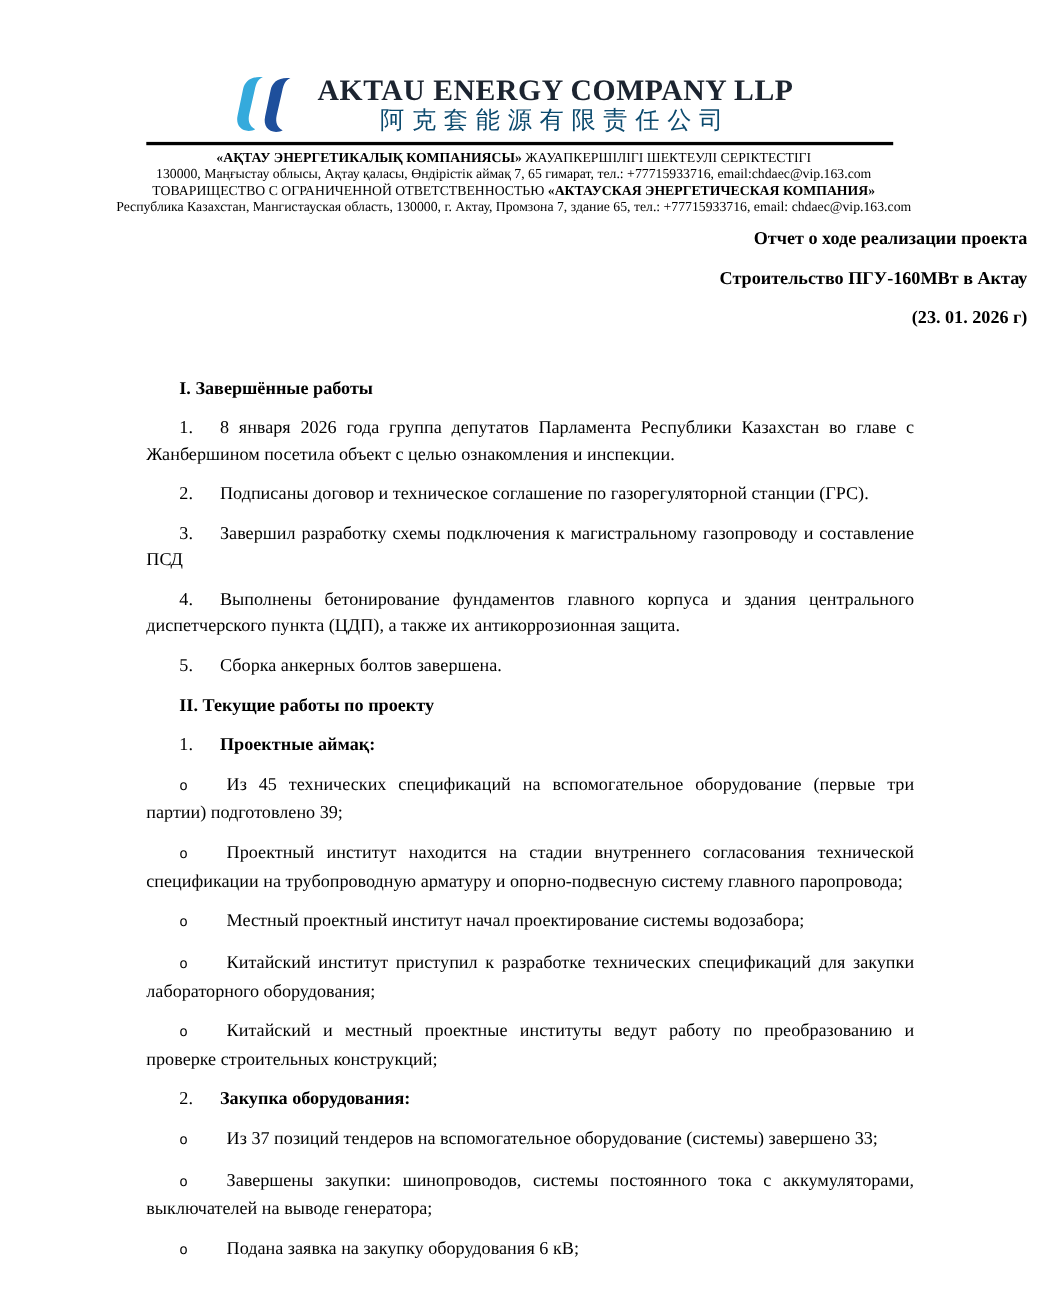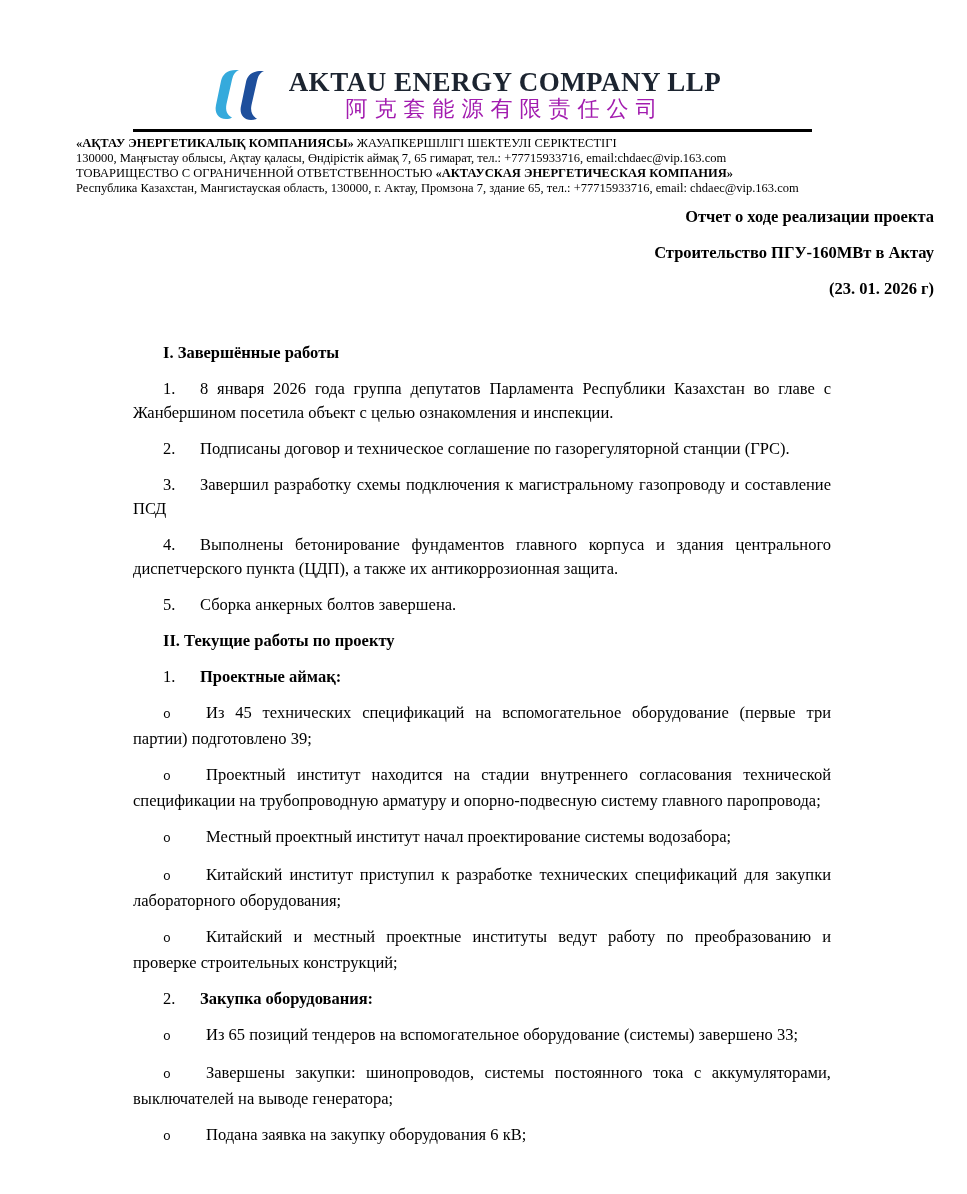--- a/index.html
+++ b/index.html
@@ -33,31 +33,32 @@
   .company-en {
     font-size: 27px;
     font-weight: bold;
     color: #1c2430;
     letter-spacing: 0.5px;
     line-height: 28px;
     white-space: nowrap;
   }
   .company-cn {
     font-size: 22px;
-    color: #a21caf;
+    color: #0c4a6e;
     letter-spacing: 7px;
     line-height: 26px;
     white-space: nowrap;
   }
   .rule {
     height: 3px;
     background: #000;
     margin: 7px 122px 4px 133px;
   }
   .org-block {
+    text-align: center;
     font-size: 12.5px;
     line-height: 15px;
     padding: 0 76px;
   }
   .org-block .b { font-weight: bold; }
   
   .doc-title p {
     margin: 12px 0 0 0;
     text-align: right;
     font-weight: bold;
@@ -141,18 +142,18 @@
     <p><span class="num">1.</span><span class="sub-label">Проектные аймақ:</span></p>
 
     <p><span class="marker">o</span><span>Из 45 технических спецификаций на вспомогательное оборудование (первые три партии) подготовлено 39;</span></p>
     <p><span class="marker">o</span><span>Проектный институт находится на стадии внутреннего согласования технической спецификации на трубопроводную арматуру и опорно-подвесную систему главного паропровода;</span></p>
     <p><span class="marker">o</span><span>Местный проектный институт начал проектирование системы водозабора;</span></p>
     <p><span class="marker">o</span><span>Китайский институт приступил к разработке технических спецификаций для закупки лабораторного оборудования;</span></p>
     <p><span class="marker">o</span><span>Китайский и местный проектные институты ведут работу по преобразованию и проверке строительных конструкций;</span></p>
 
     <p><span class="num">2.</span><span class="sub-label">Закупка оборудования:</span></p>
 
-    <p><span class="marker">o</span><span>Из 65 позиций тендеров на вспомогательное оборудование (системы) завершено 33;</span></p>
+    <p><span class="marker">o</span><span>Из 37 позиций тендеров на вспомогательное оборудование (системы) завершено 33;</span></p>
     <p><span class="marker">o</span><span>Завершены закупки: шинопроводов, системы постоянного тока с аккумуляторами, выключателей на выводе генератора;</span></p>
     <p><span class="marker">o</span><span>Подана заявка на закупку оборудования 6 кВ;</span></p>
 
   </div>
 </div>
 
 </body></html>

